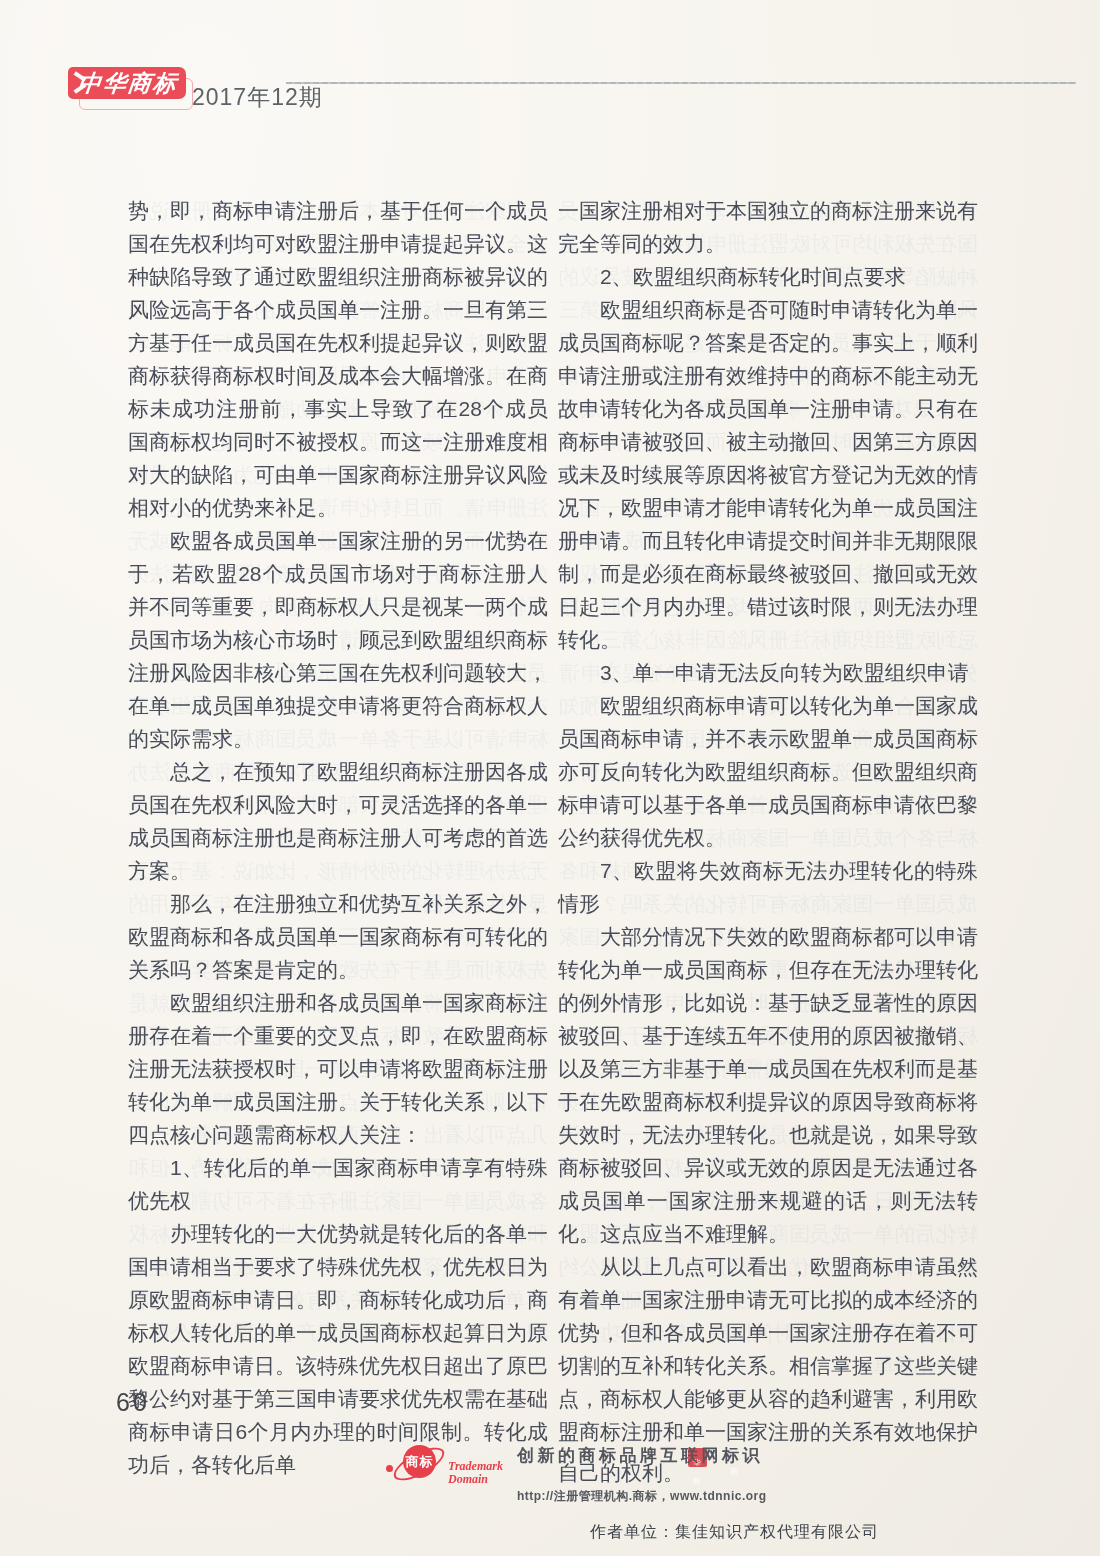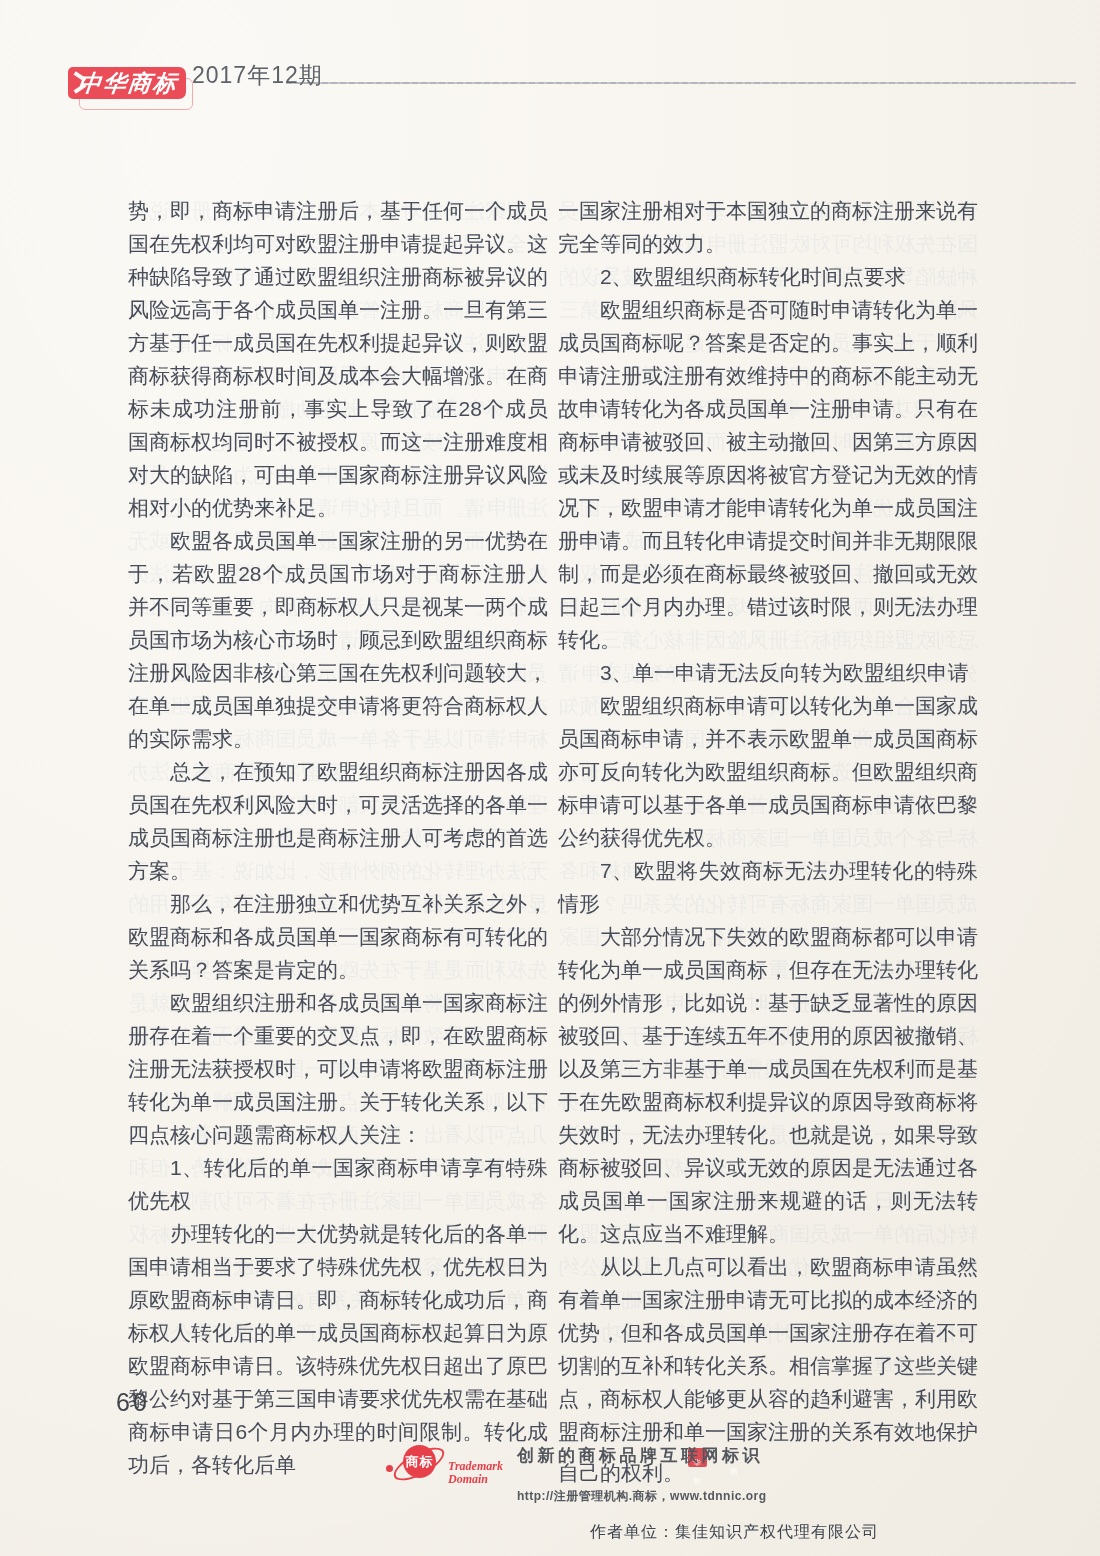--- a/index.html
+++ b/index.html
@@ -22,21 +22,21 @@
     color:#ffffff;font-size:23px;letter-spacing:2px;transform:skewX(-6deg);white-space:nowrap;
   }
   .chev-bar{position:absolute;width:4px;height:13px;background:#fdf9f6;z-index:3;}
   .chev-top{left:10px;top:3px;transform:rotate(-55deg);}
   .chev-bot{left:10px;top:15px;transform:rotate(55deg);}
   .ribbon-ghost{
     position:absolute;left:11px;top:11px;width:112px;height:30px;
     border:1.5px solid rgba(236,93,102,.5);border-radius:6px;z-index:1;background:transparent;
   }
   .issue{
-    position:absolute;left:192px;top:60px;font-size:23px;color:#5d6268;letter-spacing:1px;z-index:3;
+    position:absolute;left:192px;top:82px;font-size:23px;color:#5d6268;letter-spacing:1px;z-index:3;
   }
   .header-rule{
     position:absolute;left:286px;top:82px;width:790px;height:2px;
     background:repeating-linear-gradient(90deg,#b3b6b8 0 6px,#c3c6c8 6px 9px);z-index:2;
   }
   
   .content{
     position:absolute;left:128px;top:194px;width:850px;display:flex;gap:10px;z-index:2;
   }
   .col{width:420px;font-size:21px;line-height:33px;text-align:justify;word-break:break-all;overflow-wrap:anywhere;position:relative;}

